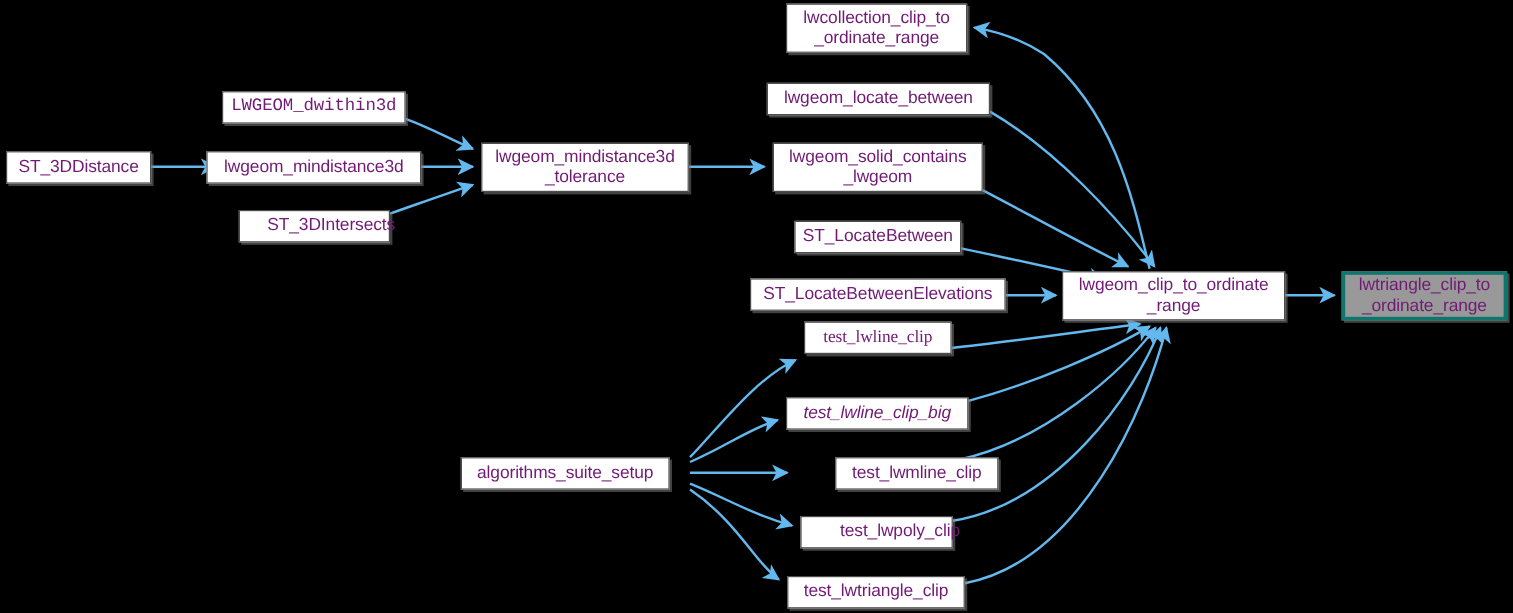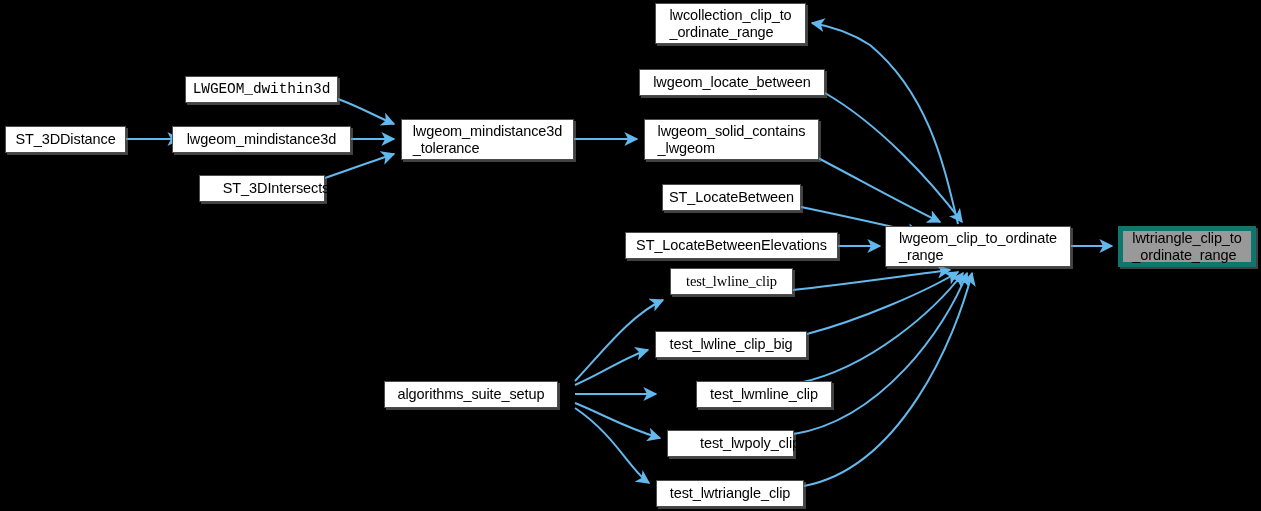--- a/index.html
+++ b/index.html
@@ -13,30 +13,31 @@
   svg#edges{position:absolute;left:0;top:0;width:1261px;height:511px;}
   .node{
     position:absolute;
     box-sizing:border-box;
     background:#ffffff;
     border:1px solid #4d4d4d;
     box-shadow:2px 2px 0 0 rgba(120,120,120,0.55);
     display:flex;
     align-items:center;
     justify-content:center;
-    color:#000000;
+    text-align:center;
+    color:#701a75;
     font-size:14.5px;
     line-height:1.12;
     letter-spacing:-0.1px;
     white-space:pre-line;
     padding:0 4px;
   }
   .node.current{
     background:#999999;
-    border:5px solid #0f766e;
+    border:3px solid #0f766e;
   }
 </style>
 </head>
 <body>
 
 <div id="canvas">
   <svg id="edges" viewBox="0 0 1261 511" xmlns="http://www.w3.org/2000/svg">
       <defs>
         <marker id="ah" viewBox="0 0 10 10" refX="9" refY="5" markerWidth="7" markerHeight="7" orient="auto-start-reverse">
           <path d="M 0 0 L 10 5 L 0 10 L 2.6 5 z" fill="#63b8ee"></path>
@@ -72,21 +73,21 @@
       <div class="node" style="left: 401px; top: 119px; width: 173px; height: 41px;">lwgeom_mindistance3d
 _tolerance</div>
       <div class="node" style="left: 655px; top: 3px; width: 151px; height: 41px;">lwcollection_clip_to
 _ordinate_range</div>
       <div class="node" style="left: 639px; top: 69px; width: 186px; height: 27px;">lwgeom_locate_between</div>
       <div class="node" style="left: 644px; top: 119px; width: 175px; height: 41px;">lwgeom_solid_contains
 _lwgeom</div>
       <div class="node" style="left: 662px; top: 184px; width: 139px; height: 27px;">ST_LocateBetween</div>
       <div class="node" style="left: 625px; top: 232px; width: 213px; height: 27px;">ST_LocateBetweenElevations</div>
       <div class="node" style="left: 670px; top: 268px; width: 123px; height: 27px; font-family: Liberation Serif, serif;">test_lwline_clip</div>
-      <div class="node" style="left: 655px; top: 331px; width: 152px; height: 27px;">test_lwline_clip_big</div>
+      <div class="node" style="left: 655px; top: 331px; width: 152px; height: 27px; font-style: italic;">test_lwline_clip_big</div>
       <div class="node" style="left: 663px; top: 381px; width: 136px; height: 27px; margin-left: 33px;">test_lwmline_clip</div>
       <div class="node" style="left: 667px; top: 430px; width: 127px; height: 27px; padding-left: 43px;">test_lwpoly_clip</div>
       <div class="node" style="left: 656px; top: 480px; width: 148px; height: 27px;">test_lwtriangle_clip</div>
       <div class="node" style="left: 384px; top: 381px; width: 174px; height: 27px;">algorithms_suite_setup</div>
       <div class="node" style="left: 885px; top: 226px; width: 186px; height: 41px;">lwgeom_clip_to_ordinate
 _range</div>
       <div class="node current" style="left: 1118px; top: 226px; width: 138px; height: 41px;">lwtriangle_clip_to
 _ordinate_range</div>
     </div>
 </div>

